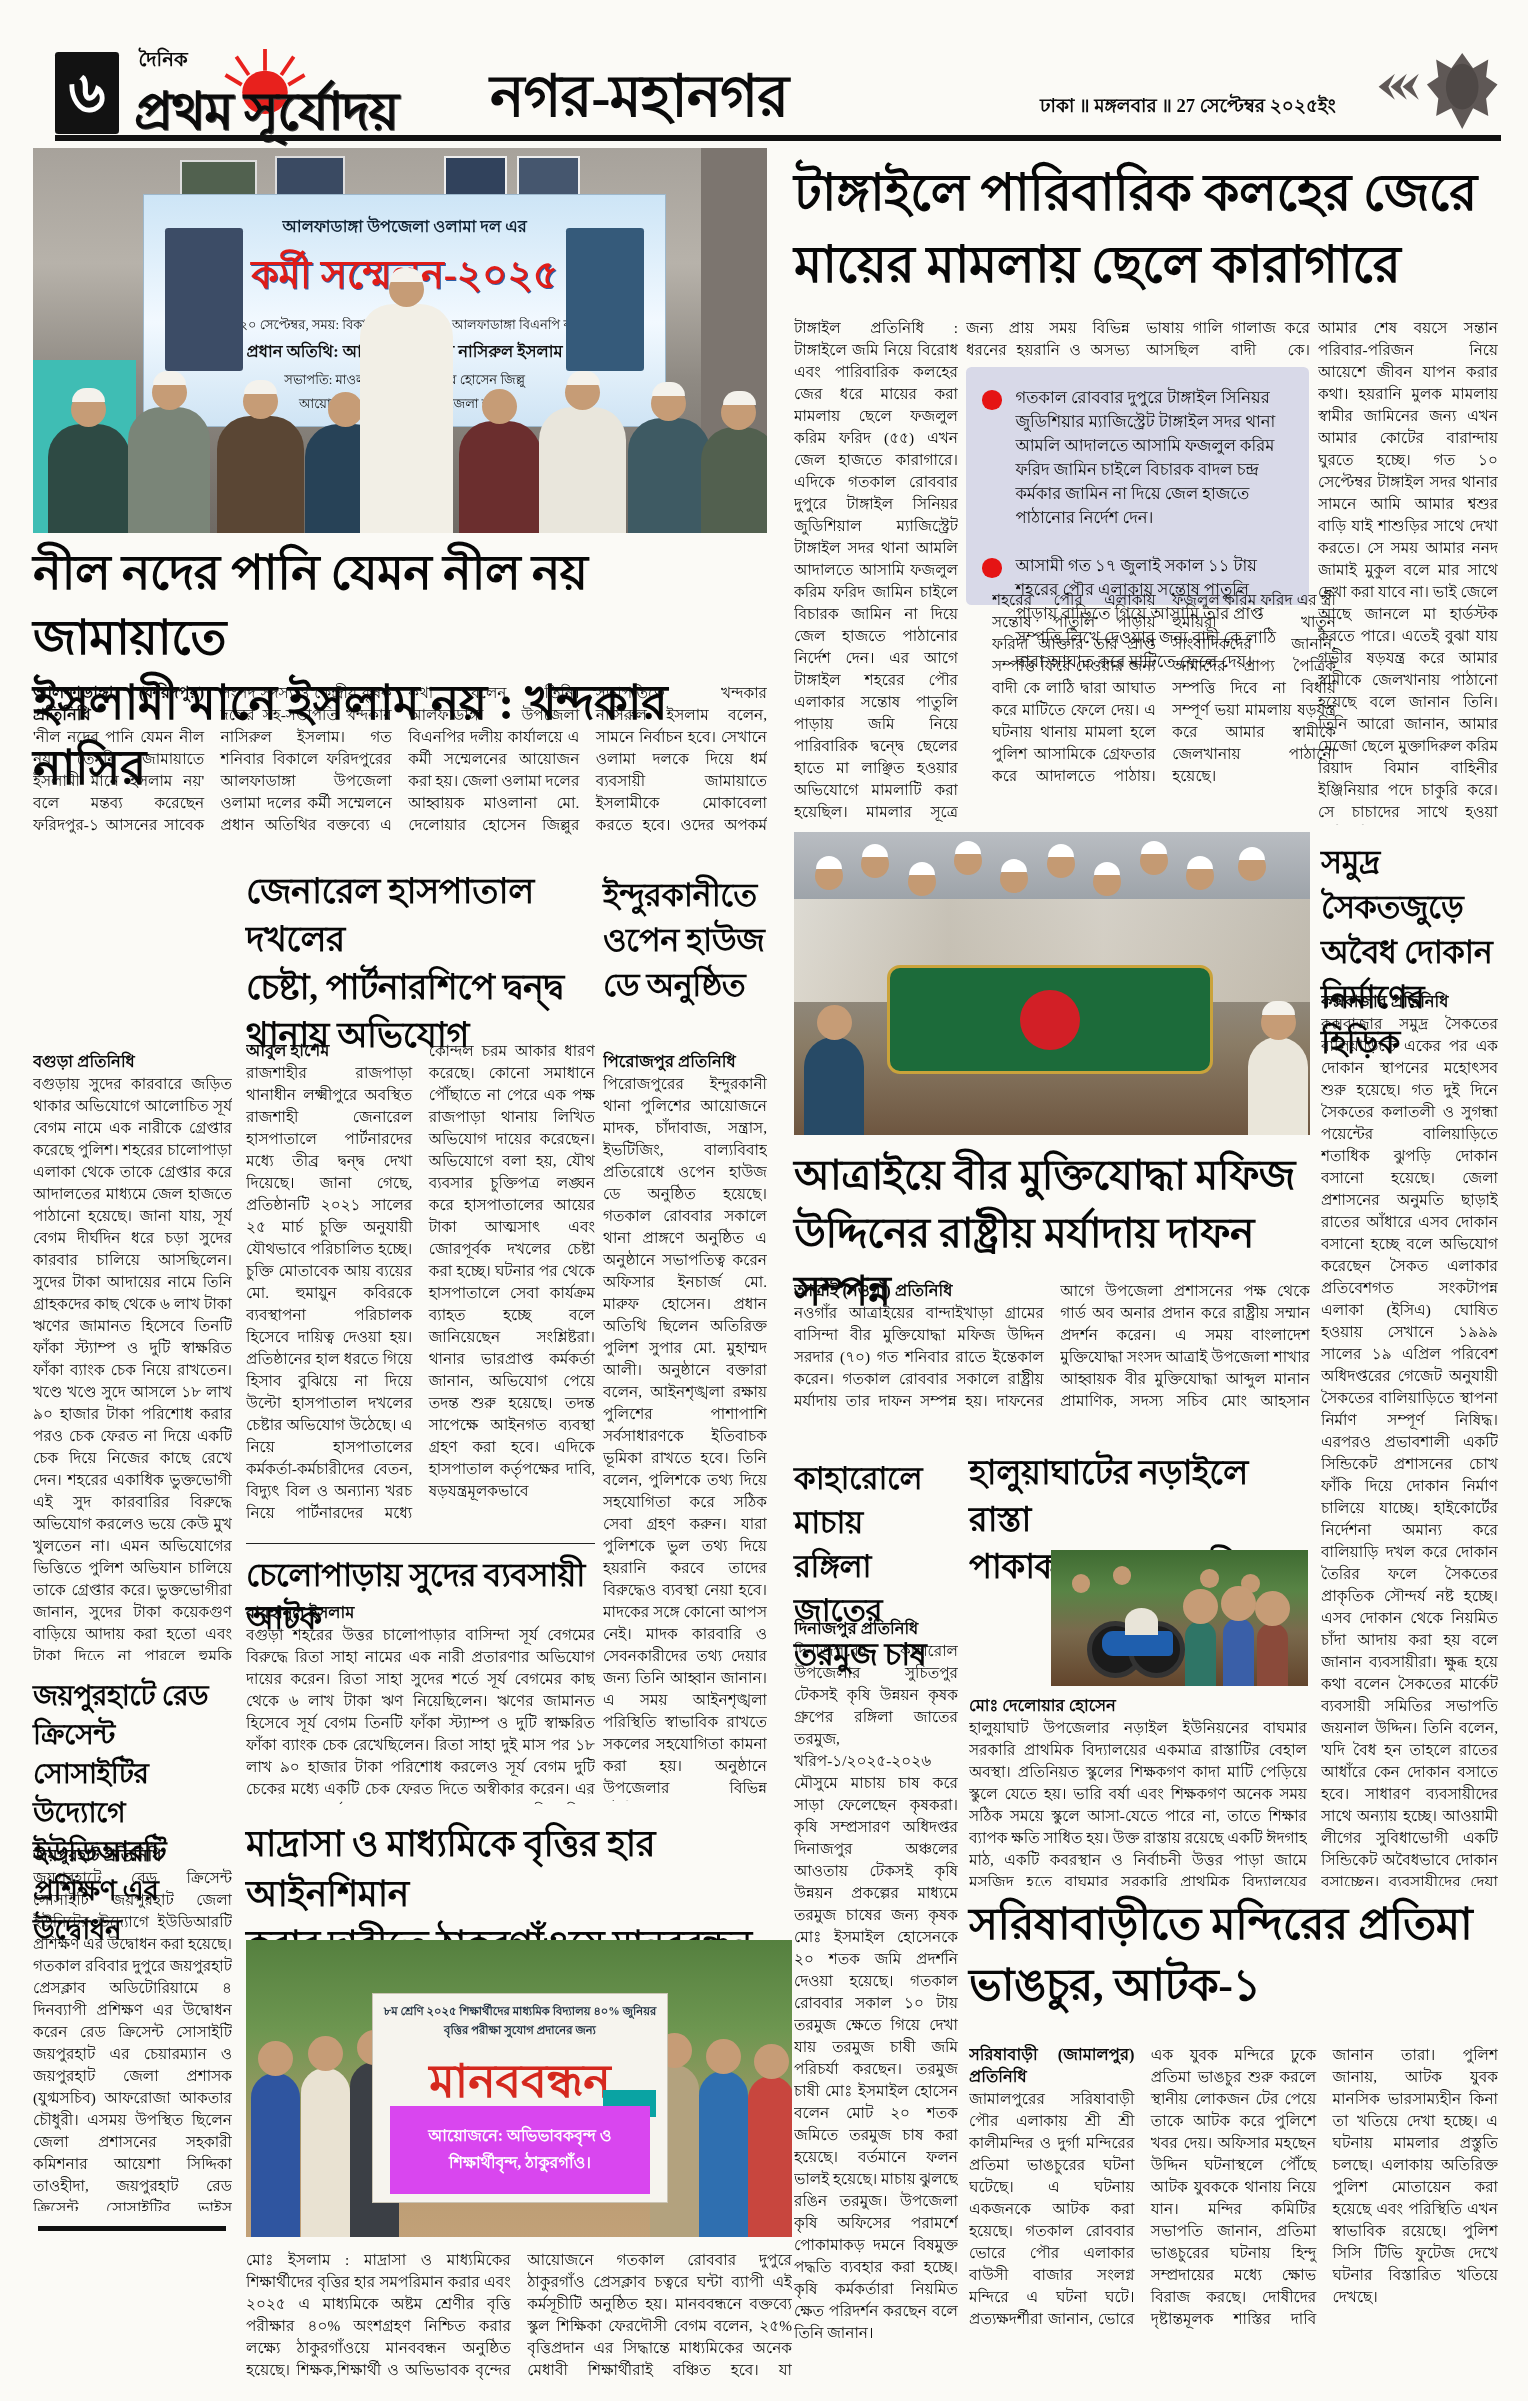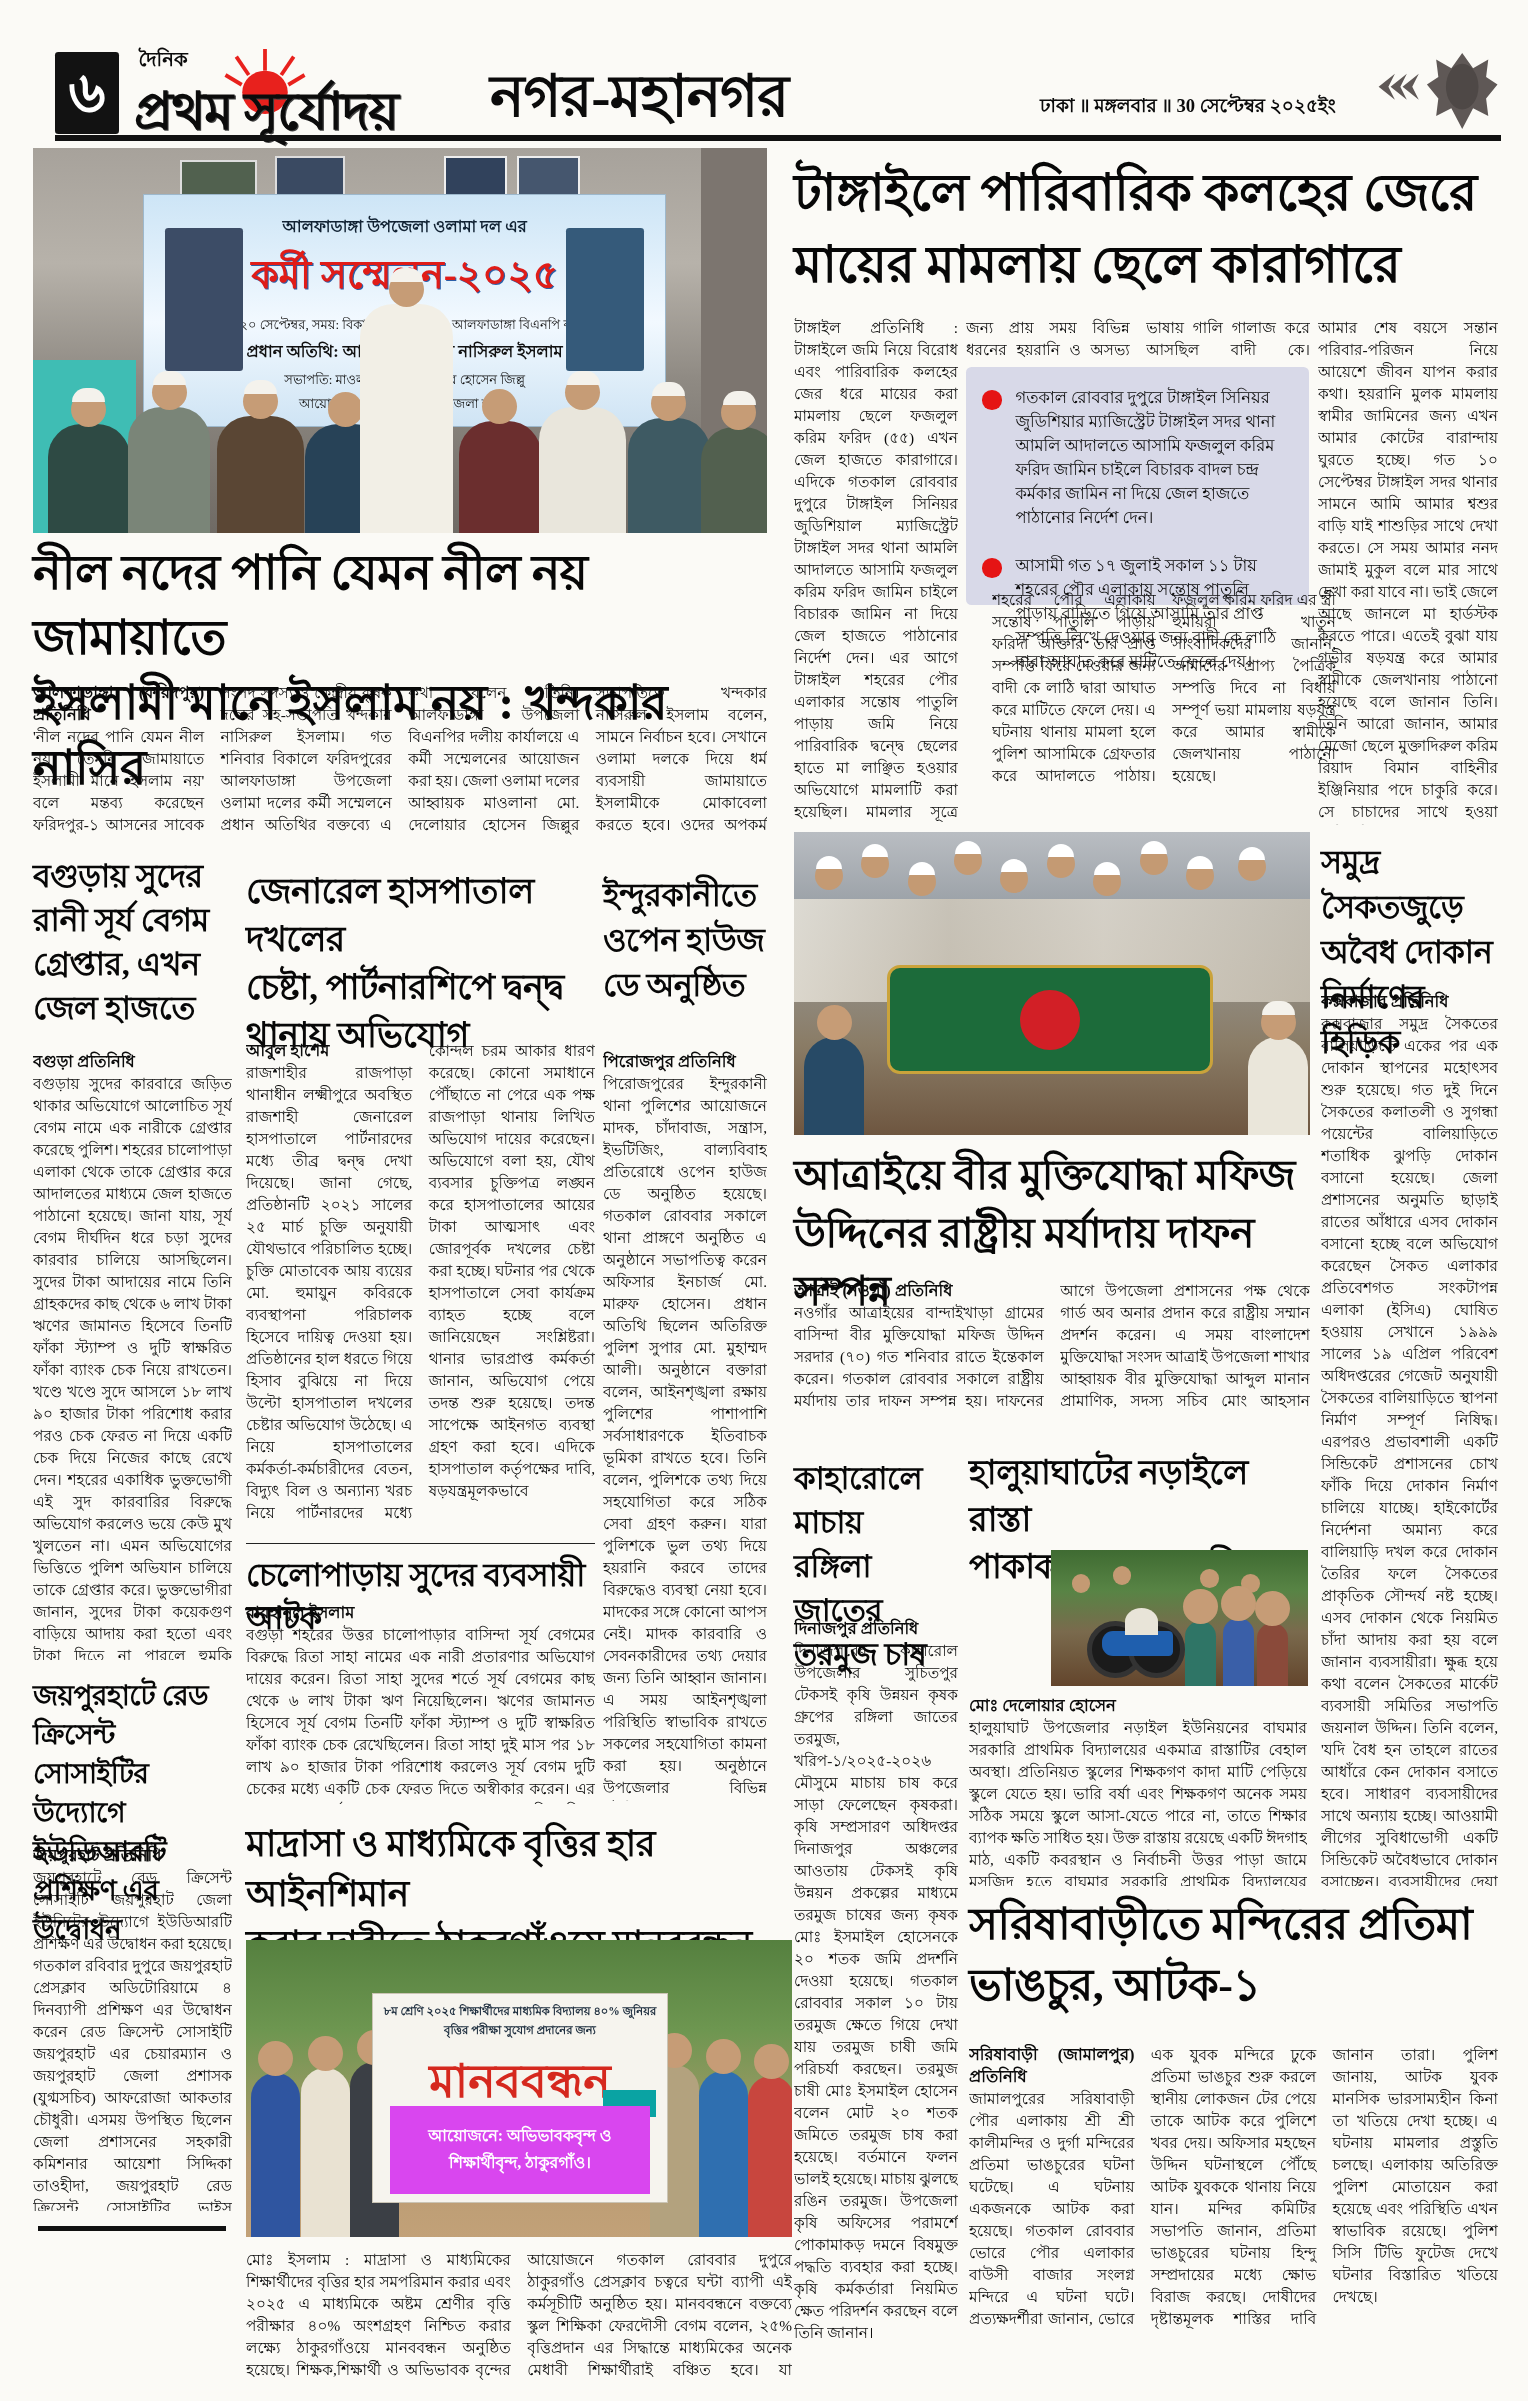--- a/index.html
+++ b/index.html
@@ -51,21 +51,21 @@
         <line x1="32" y1="66" x2="2" y2="48"></line>
           <line x1="118" y1="66" x2="148" y2="48"></line>
       </g>
       <ellipse cx="75" cy="80" rx="42" ry="40" fill="#e8211d"></ellipse>
     </svg>
     <div id="logo-main" style="position:absolute;left:0;top:26px;white-space:nowrap;">প্রথম সূর্যোদয়</div>
   </div>
 
   <div class="abs" id="section-title" style="left:437px;top:52px;width:404px;text-align:center;">নগর-মহানগর</div>
 
-  <div class="abs" id="dateline" style="left:1040px;top:92px;width:338px;">ঢাকা ॥ মঙ্গলবার ॥ 30 সেপ্টেম্বর ২০২৫ইং</div>
+  <div class="abs" id="dateline" style="left:1040px;top:92px;width:338px;">ঢাকা ॥ মঙ্গলবার ॥ 27 সেপ্টেম্বর ২০২৫ইং</div>
 
   <svg class="abs" style="left:1364px;top:53px;" width="134" height="76" viewBox="0 0 245 140">
     <g fill="#5f5856">
       <polygon points="180,0 200,28 228,12 224,44 245,58 224,84 228,116 200,102 180,140 160,102 132,116 136,84 115,58 136,44 132,12 160,28"></polygon>
       <ellipse cx="180" cy="62" rx="30" ry="42" fill="#4e4846"></ellipse>
       <polygon points="100,38 70,62 100,86 88,62"></polygon>
       <polygon points="78,38 48,62 78,86 66,62"></polygon>
       <polygon points="56,38 26,62 56,86 44,62"></polygon>
     </g>
   </svg>
@@ -102,26 +102,20 @@
 
   <div class="abs headline" style="left:33px;top:540px;width:734px;font-size:48px;line-height:65px;">
     <span class="hl-line">নীল নদের পানি যেমন নীল নয় জামায়াতে</span>
     <span class="hl-line">ইসলামী মানে ইসলাম নয় : খন্দকার নাসির</span>
   </div>
   <div class="abs body-text cols-4" style="left:33px;top:682px;width:734px;height:158px;">
     <div class="byline">আলফাডাঙ্গা (ফরিদপুর) প্রতিনিধি</div>
     <span>'নীল নদের পানি যেমন নীল নয় তেমনি জামায়াতে ইসলামী মানে ইসলাম নয়' বলে মন্তব্য করেছেন ফরিদপুর-১ আসনের সাবেক সংসদ সদস্য ও কেন্দ্রীয় কৃষক দলের সহ-সভাপতি খন্দকার নাসিরুল ইসলাম। গত শনিবার বিকালে ফরিদপুরের আলফাডাঙ্গা উপজেলা ওলামা দলের কর্মী সম্মেলনে প্রধান অতিথির বক্তব্যে এ কথা বলেন তিনি। আলফাডাঙ্গা উপজেলা বিএনপির দলীয় কার্যালয়ে এ কর্মী সম্মেলনের আয়োজন করা হয়। জেলা ওলামা দলের আহ্বায়ক মাওলানা মো. দেলোয়ার হোসেন জিল্লুর সভাপতিত্বে খন্দকার নাসিরুল ইসলাম বলেন, সামনে নির্বাচন হবে। সেখানে ওলামা দলকে দিয়ে ধর্ম ব্যবসায়ী জামায়াতে ইসলামীকে মোকাবেলা করতে হবে। ওদের অপকর্ম থেকে জনগণকে সর্তক করতে হবে। মসজিদে তারা মিটিং করে, মিথ্যা প্রচার করে। ওদের মার্কায় ভোট দিলে জান্নাতে যাওয়া যাবে। মসজিদে যদি জামায়াতে ইসলামী কোন মিটিং করে তাহলে ওলামা দলের নেতাকর্মীদের দিয়ে তাৎক্ষণিক তাদের প্রতিহত করতে হবে। অনুষ্ঠানে জেলা ওলামা দলের সদস্য সচিব মো. সিরাজুল ইসলামের সঞ্চালনায় অন্যদের মধ্যে বক্তব্য দেন, উপজেলা বিএনপির সাবেক আহ্বায়ক আব্দুল মান্নান মিয়া আব্বাস, সাবেক সদস্য সচিব নুরুজ্জামান খসরু, জেলা ওলামা দলের যুগ্ম আহ্বায়ক মাওলানা শহিদুল ইসলাম, মাওলানা রুহুল আমীন, আবু সাঈদ ও ইমদাদুল হোসেন প্রমুখ। আলোচনা শেষে মাওলানা ওসমান গণিকে সভাপতি ও সৈয়দ মনিকে সাধারণ সম্পাদক করে আলফাডাঙ্গা উপজেলা ওলামা দলের আংশিক কমিটি ঘোষণা করা হয়।</span>
   </div>
 
-  <div class="abs headline" style="left:33px;top:854px;width:199px;font-size:32px;line-height:44px;">
-    <span class="hl-line">বগুড়ায় সুদের</span>
-    <span class="hl-line">রানী সূর্য বেগম</span>
-    <span class="hl-line">গ্রেপ্তার, এখন</span>
-    <span class="hl-line">জেল হাজতে</span>
-  </div>
   <div class="abs body-text" style="left:33px;top:1051px;width:199px;height:609px;">
     <div class="byline">বগুড়া প্রতিনিধি</div>
     <span>বগুড়ায় সুদের কারবারে জড়িত থাকার অভিযোগে আলোচিত সূর্য বেগম নামে এক নারীকে গ্রেপ্তার করেছে পুলিশ। শহরের চালোপাড়া এলাকা থেকে তাকে গ্রেপ্তার করে আদালতের মাধ্যমে জেল হাজতে পাঠানো হয়েছে। জানা যায়, সূর্য বেগম দীর্ঘদিন ধরে চড়া সুদের কারবার চালিয়ে আসছিলেন। সুদের টাকা আদায়ের নামে তিনি গ্রাহকদের কাছ থেকে ৬ লাখ টাকা ঋণের জামানত হিসেবে তিনটি ফাঁকা স্ট্যাম্প ও দুটি স্বাক্ষরিত ফাঁকা ব্যাংক চেক নিয়ে রাখতেন। খণ্ডে খণ্ডে সুদে আসলে ১৮ লাখ ৯০ হাজার টাকা পরিশোধ করার পরও চেক ফেরত না দিয়ে একটি চেক দিয়ে নিজের কাছে রেখে দেন। শহরের একাধিক ভুক্তভোগী এই সুদ কারবারির বিরুদ্ধে অভিযোগ করলেও ভয়ে কেউ মুখ খুলতেন না। এমন অভিযোগের ভিত্তিতে পুলিশ অভিযান চালিয়ে তাকে গ্রেপ্তার করে। ভুক্তভোগীরা জানান, সুদের টাকা কয়েকগুণ বাড়িয়ে আদায় করা হতো এবং টাকা দিতে না পারলে হুমকি ধামকি ও হয়রানি করা হতো। এমন বিরুদ্ধ আচরণে অনেক পরিবার এলাকা ছেড়ে চলে যেতে বাধ্য হয়েছে। মামলার তদন্ত কর্মকর্তা জানান, সুদ কারবারের সঙ্গে জড়িত অন্যদেরও আইনের আওতায় আনা হবে। আদালত শুনানি শেষে তাকে জেল হাজতে পাঠানোর নির্দেশ দিয়েছেন। এ ঘটনায় এলাকায় স্বস্তি ফিরে এসেছে বলে জানান স্থানীয়রা। বর্তমানে তিনি জেল হাজতে রয়েছেন।</span>
   </div>
 
   <div class="abs headline" style="left:33px;top:1676px;width:199px;font-size:28px;line-height:39px;">
     <span class="hl-line">জয়পুরহাটে রেড</span>
     <span class="hl-line">ক্রিসেন্ট সোসাইটির</span>
     <span class="hl-line">উদ্যোগে ইউডিআরটি</span>
     <span class="hl-line">প্রশিক্ষণ এর উদ্বোধন</span>

